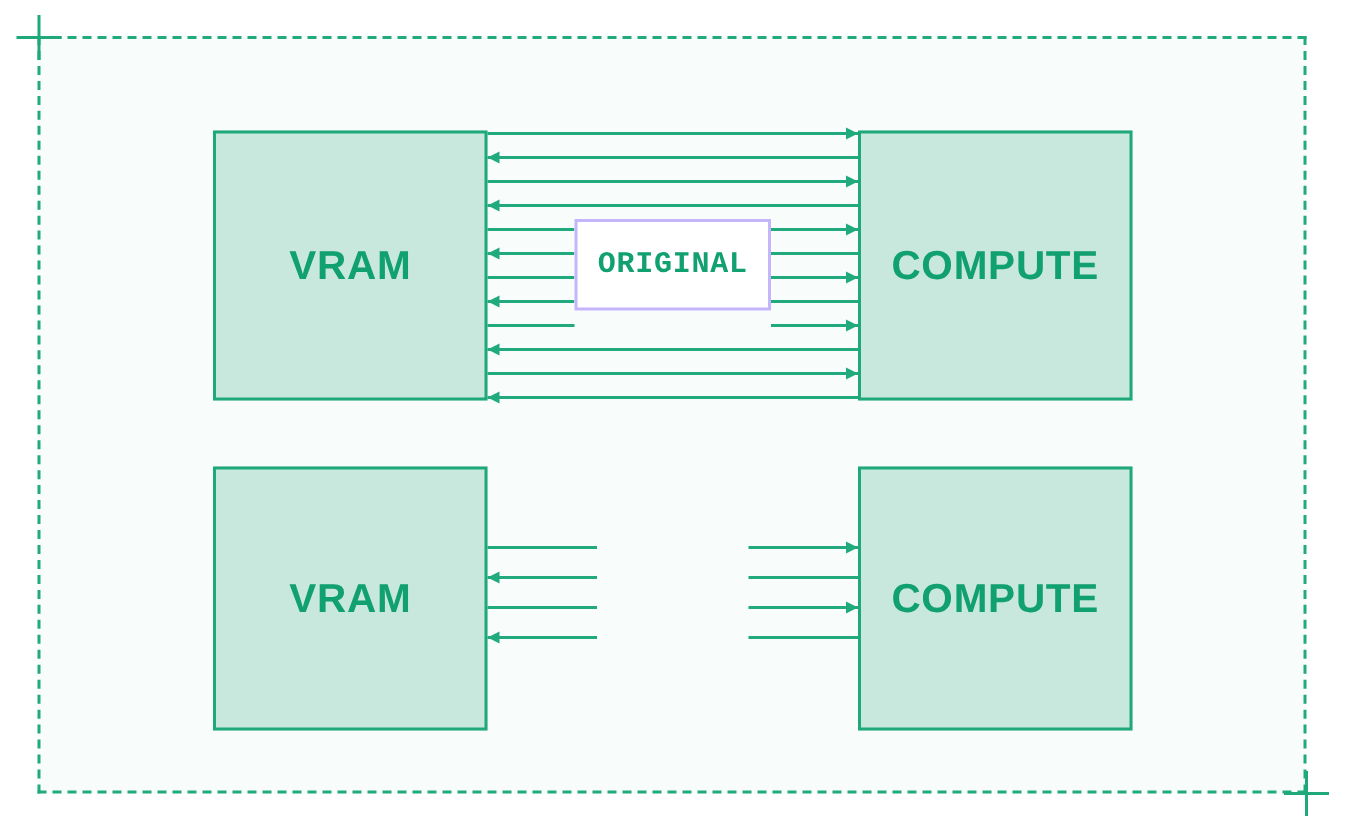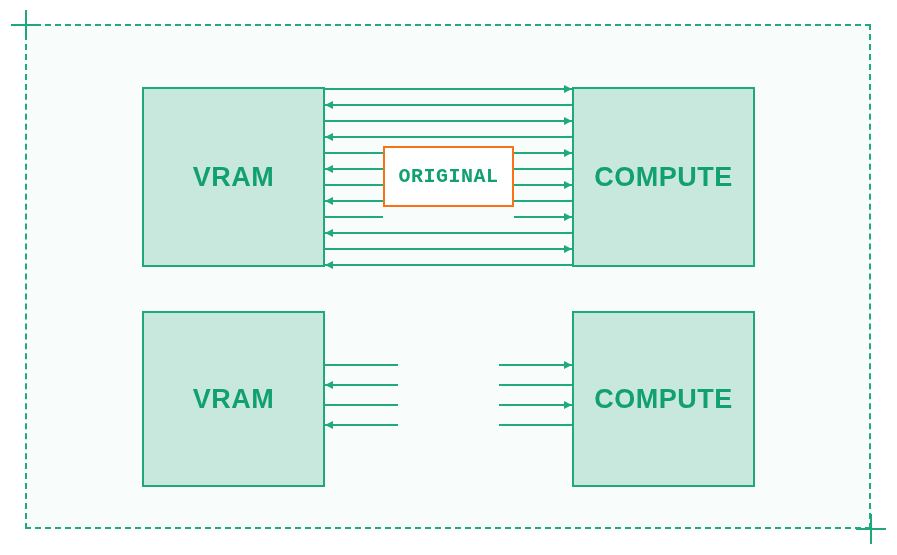--- a/index.html
+++ b/index.html
@@ -109,21 +109,21 @@
   .arrowhead.right {
     border-top: 4px solid transparent;
     border-bottom: 4px solid transparent;
     border-left: 8px solid #22aa7f;
   }
 
   
   .kernel-box {
     position: absolute;
     background: #ffffff;
-    border: 2px solid #f97316;
+    border: 2px solid #c4b5fd;
     box-sizing: border-box;
     display: flex;
     flex-direction: column;
     align-items: center;
     justify-content: center;
     z-index: 5;
   }
   .kernel-line {
     color: #11a06f;
     font-family: "Liberation Mono", monospace;

